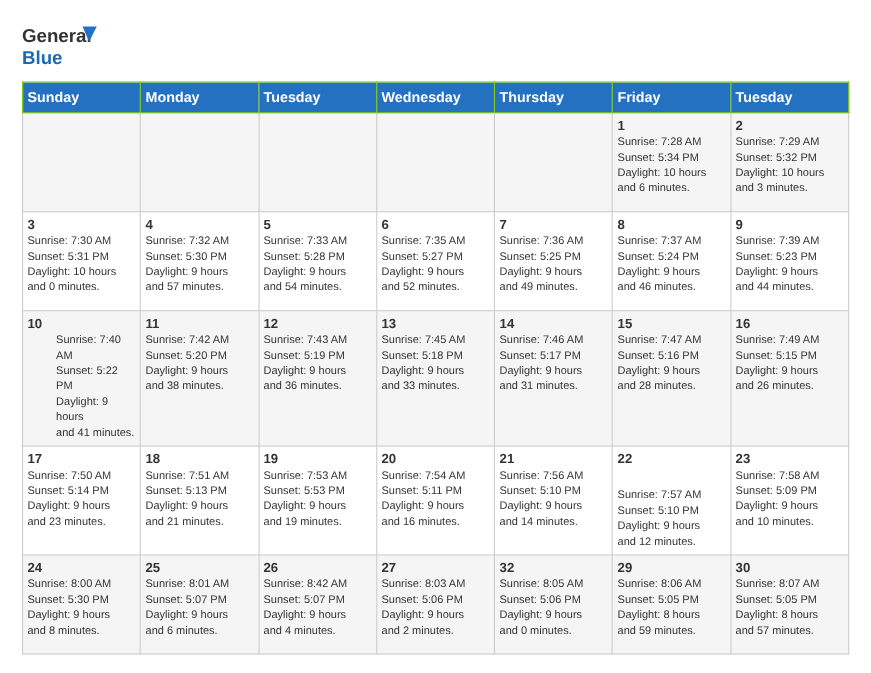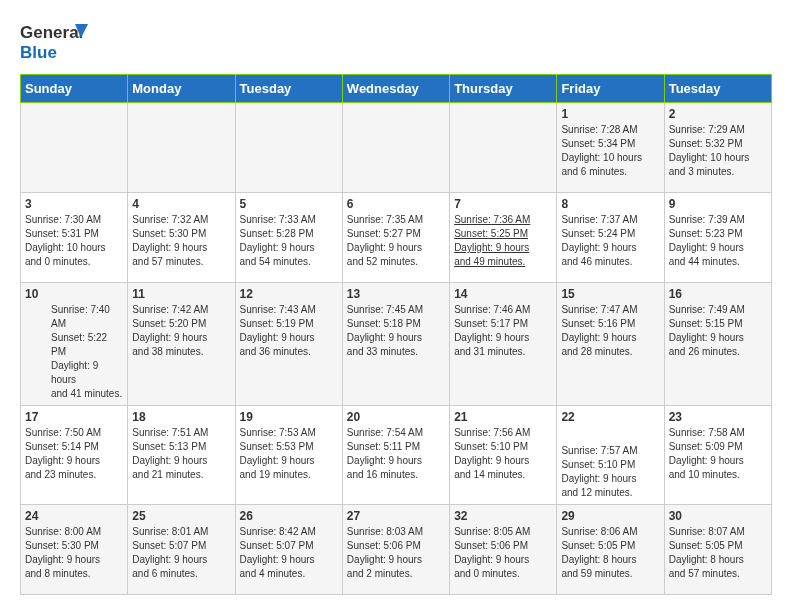--- a/index.html
+++ b/index.html
@@ -149,21 +149,21 @@
         </td>
         <td>
           <div class="day-num">6</div>
           <div class="day-info" style="white-space: pre-line;">Sunrise: 7:35 AM
 Sunset: 5:27 PM
 Daylight: 9 hours
 and 52 minutes.</div>
         </td>
         <td>
           <div class="day-num">7</div>
-          <div class="day-info" style="white-space: pre-line; text-decoration: underline;">Sunrise: 7:36 AM
+          <div class="day-info" style="white-space: pre-line;">Sunrise: 7:36 AM
 Sunset: 5:25 PM
 Daylight: 9 hours
 and 49 minutes.</div>
         </td>
         <td>
           <div class="day-num">8</div>
           <div class="day-info" style="white-space: pre-line;">Sunrise: 7:37 AM
 Sunset: 5:24 PM
 Daylight: 9 hours
 and 46 minutes.</div>

